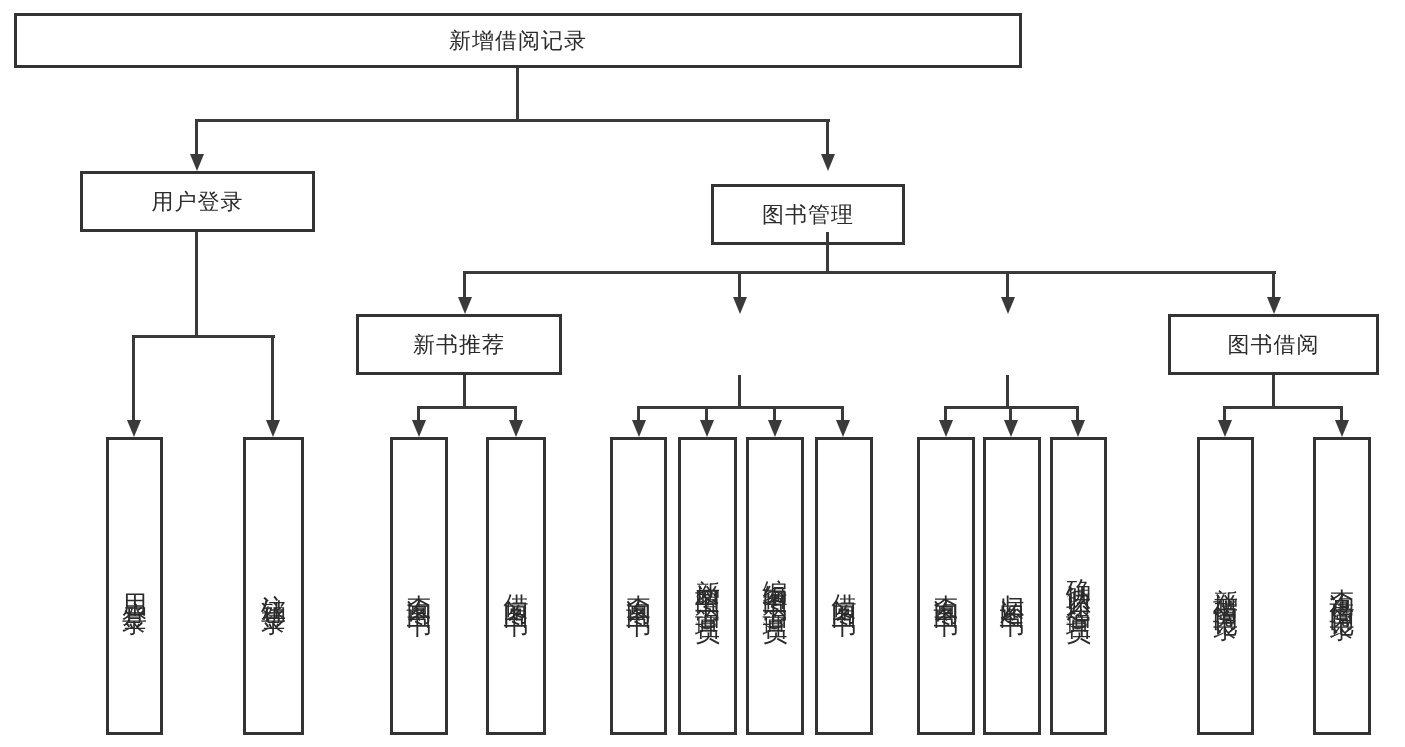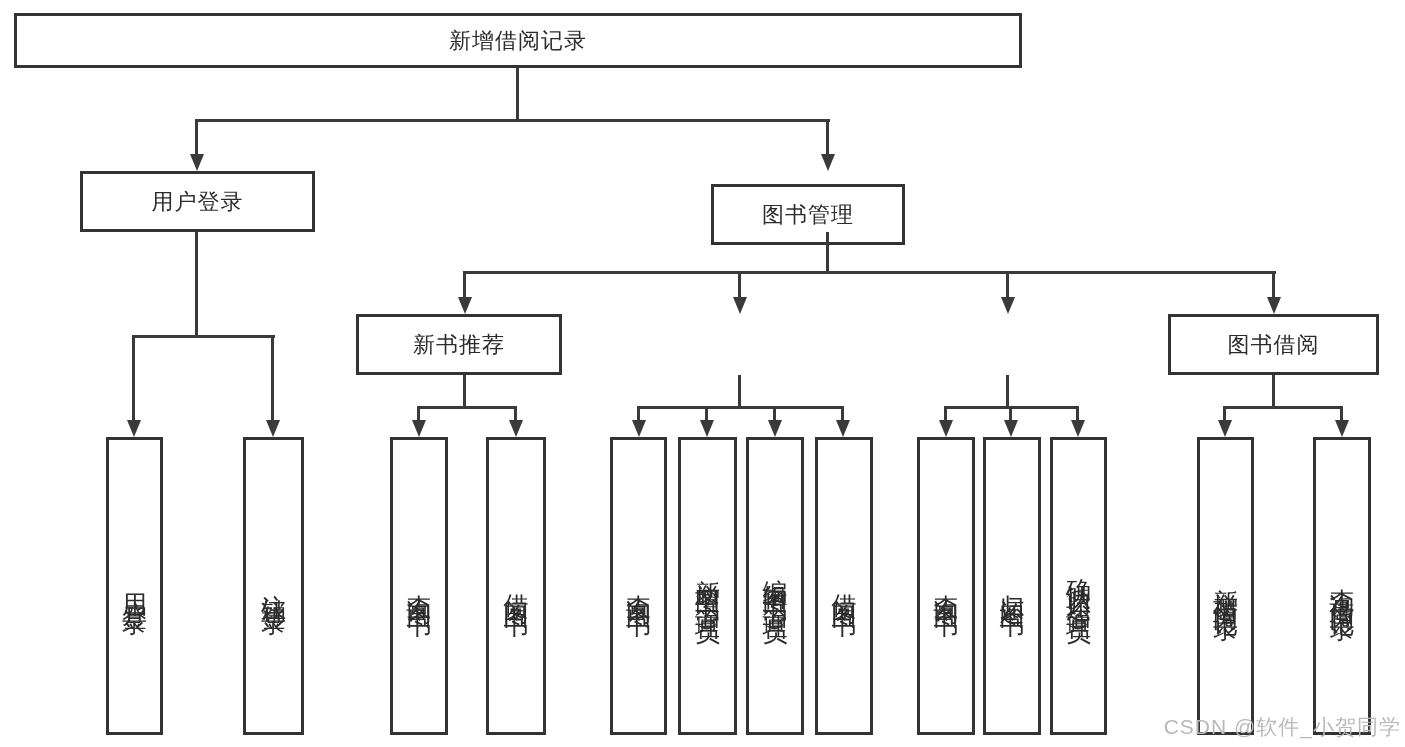--- a/index.html
+++ b/index.html
@@ -211,15 +211,14 @@
     <span class="vtext">确认归还（管理员）</span>
   </div>
 
   <div class="leaf" style="left:1197px;width:57px;">
     <span class="vtext">新增借阅记录</span>
   </div>
   <div class="leaf" style="left:1313px;width:58px;">
     <span class="vtext">查询借阅记录</span>
   </div>
 
-  <div class="watermark">CSDN @软件_小贺同学</div>
 
 </div>
 
 </body></html>

